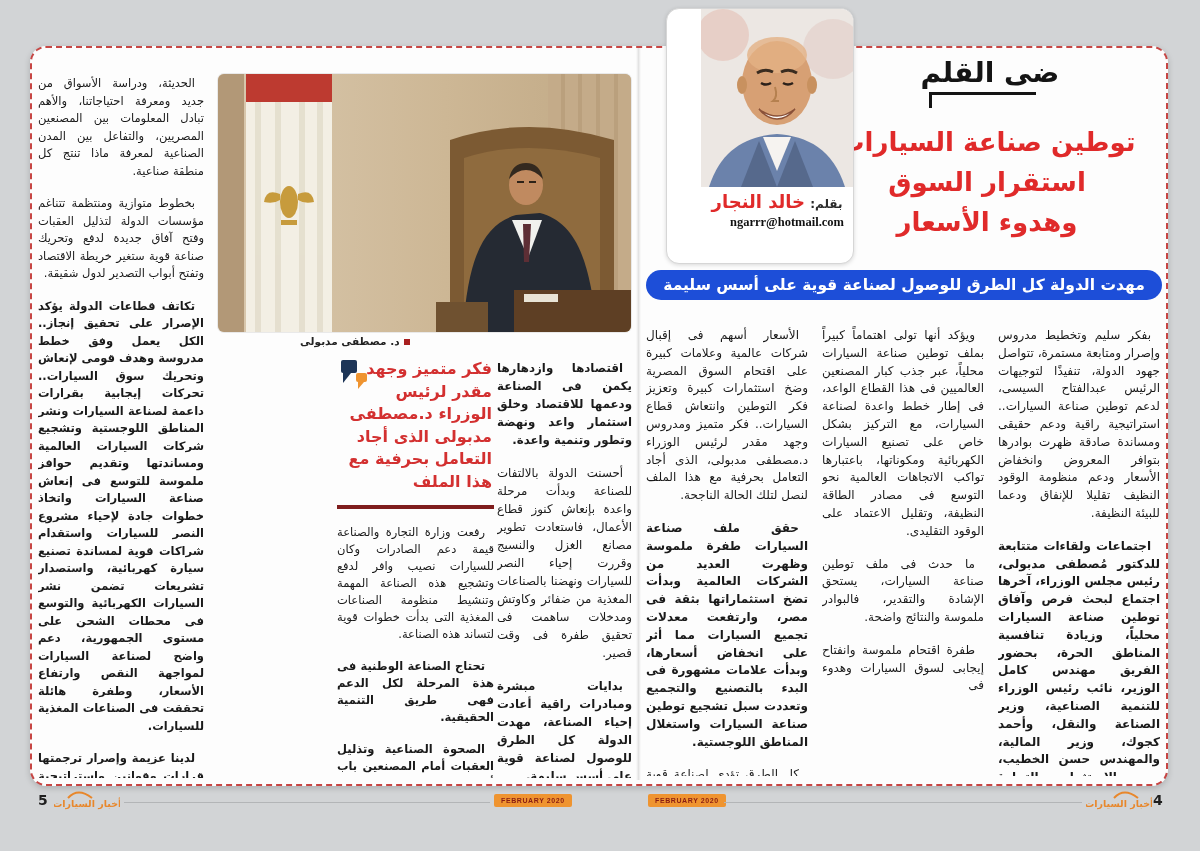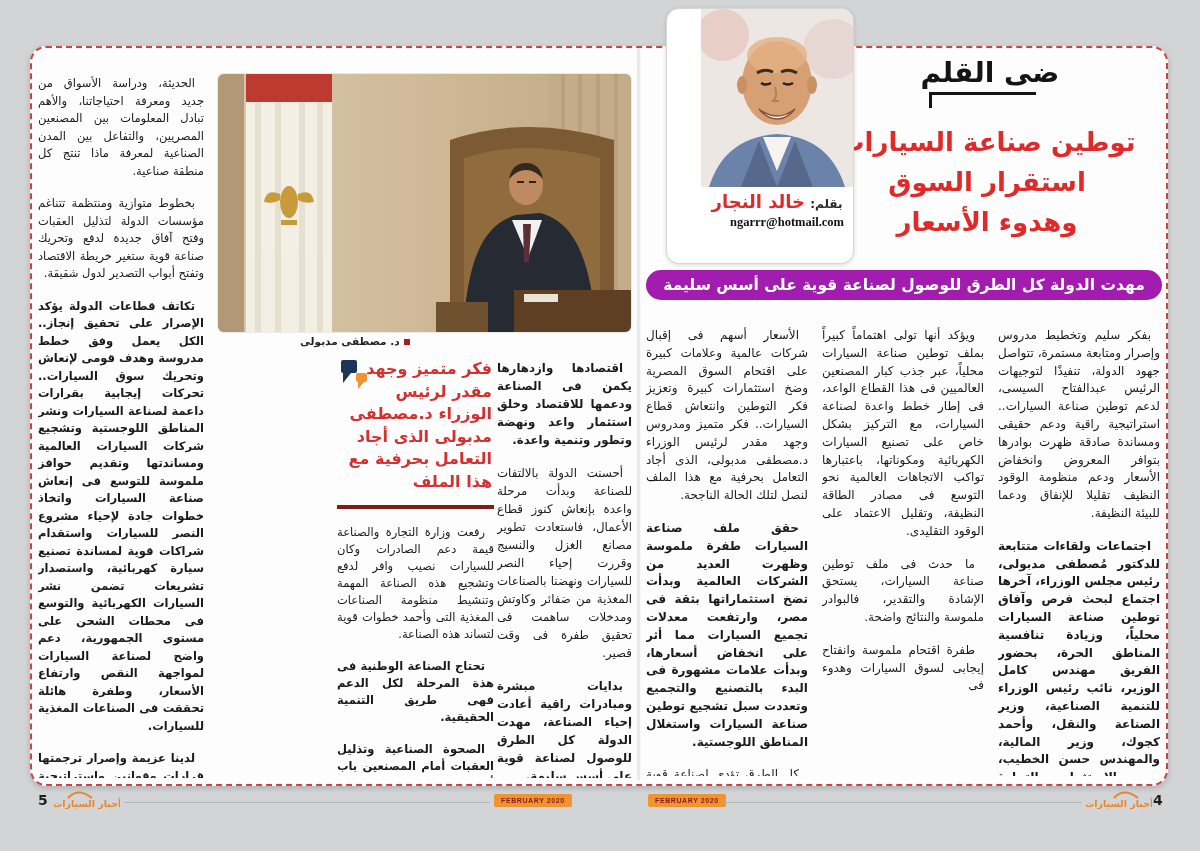--- a/index.html
+++ b/index.html
@@ -18,21 +18,21 @@
   .byline .nm{font-size:18px;color:#e02a2a;font-weight:bold;}
   .email{direction:ltr;text-align:center;font-family:"Liberation Serif",serif;font-weight:bold;
          font-size:12.5px;color:#111;margin-top:3px;margin-left:20px;}
   
   .col-header{position:absolute;left:835px;top:56px;width:310px;text-align:center;direction:rtl;}
   .col-header .t{font-size:28px;font-weight:bold;color:#141414;letter-spacing:-.5px;}
   .col-header .underline{width:104px;height:13px;margin:3px auto 0 auto;transform:translateX(-8px);
          border-top:3px solid #141414;border-left:3px solid #141414;}
   .headline{position:absolute;left:822px;top:122px;width:330px;direction:rtl;text-align:center;
             color:#e02a2a;font-weight:bold;font-size:26px;line-height:40px;}
-  .subtitle-bar{position:absolute;left:646px;top:270px;width:516px;height:30px;background:#a21caf;
+  .subtitle-bar{position:absolute;left:646px;top:270px;width:516px;height:30px;background:#1d4ed8;
             border-radius:15px;color:#fff;font-weight:bold;font-size:15.5px;line-height:30px;
             text-align:center;direction:rtl;}
   
   .rp-body{position:absolute;left:646px;top:312px;width:514px;height:464px;display:flex;
            direction:rtl;gap:14px;}
   .rp-body .bcol{width:162px;overflow:hidden;}
   .bcol{direction:rtl;}
   .bcol p{margin:15px 0 6px 0;font-size:12px;line-height:17.8px;color:#1a1a1a;
           text-align:justify;text-align-last:right;text-indent:9px;}
   .bcol p.b{font-weight:bold;}
@@ -116,21 +116,21 @@
   <div class="bcol colE">
     <div class="pull-quote">
       <svg class="pq-icon" width="30" height="32" viewBox="0 0 30 32">
         <rect x="2" y="2" width="16" height="13" rx="2" fill="#1d3557"></rect>
         <polygon points="4,15 12,15 4,25" fill="#1d3557"></polygon>
         <rect x="17" y="15" width="11" height="9" rx="2" fill="#ef9430"></rect>
         <polygon points="19,24 25,24 19,31" fill="#ef9430"></polygon>
       </svg>
       <span>فكر متميز وجهد مقدر لرئيس الوزراء د.مصطفى مدبولى الذى أجاد التعامل بحرفية مع هذا الملف</span>
     </div>
-    <p>رفعت وزارة التجارة والصناعة قيمة دعم الصادرات وكان للسيارات نصيب وافر لدفع وتشجيع هذه الصناعة المهمة وتنشيط منظومة الصناعات المغذية التى وأحمد خطوات قوية لتساند هذه الصناعة.</p>
+    <p>رفعت وزارة التجارة والصناعة قيمة دعم الصادرات وكان للسيارات نصيب وافر لدفع وتشجيع هذه الصناعة المهمة وتنشيط منظومة الصناعات المغذية التى بدأت خطوات قوية لتساند هذه الصناعة.</p>
     <p class="b">تحتاج الصناعة الوطنية فى هذة المرحلة لكل الدعم فهى طريق التنمية الحقيقية.</p>
     <p class="b">الصحوة الصناعية وتذليل العقبات أمام المصنعين باب أمل يعيد النهضة ويوقف نزيف العملة الصعبة ويعيدنا للصدارة.</p>
 
   </div>
 
   <div class="bcol colD">
     <p class="b">اقتصادها وازدهارها يكمن فى الصناعة ودعمها للاقتصاد وخلق استثمار واعد ونهضة وتطور وتنمية واعدة.</p>
     <p>أحسنت الدولة بالالتفات للصناعة وبدأت مرحلة واعدة بإنعاش كنوز قطاع الأعمال، فاستعادت تطوير مصانع الغزل والنسيج وقررت إحياء النصر للسيارات ونهضنا بالصناعات المغذية من ضفائر وكاوتش ومدخلات ساهمت فى تحقيق طفرة فى وقت قصير.</p>
     <p class="b">بدايات مبشرة ومبادرات راقية أعادت إحياء الصناعة، مهدت الدولة كل الطرق للوصول لصناعة قوية على أسس سليمة.</p>
     <p>بدأ الرئيس عبدالفتاح السيسى عملية إصلاح قوى أنعشت الاقتصاد وجذبت كبار المستثمرين العالميين.</p>

